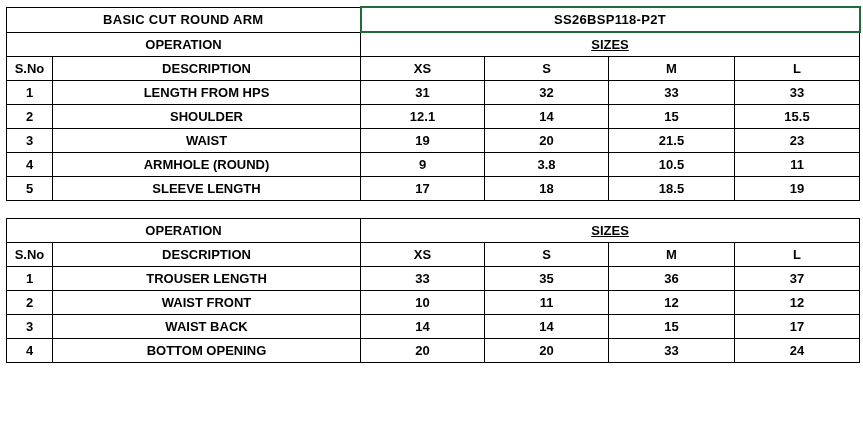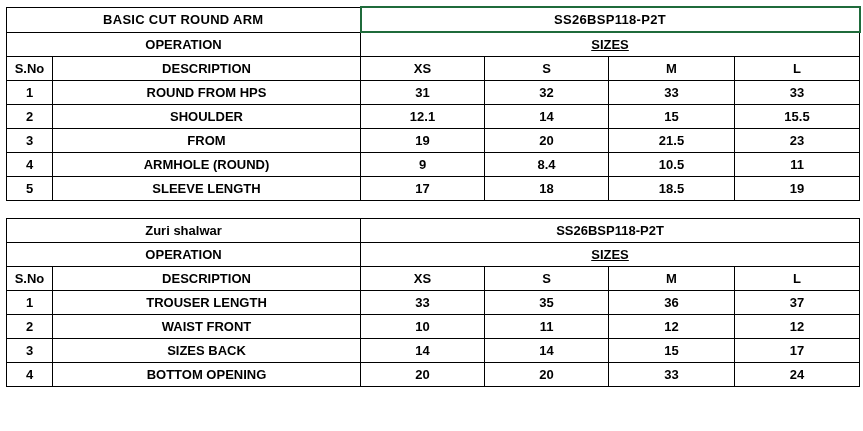--- a/index.html
+++ b/index.html
@@ -117,47 +117,47 @@
         <td class="sno-cell">S.No</td>
         <td class="desc-cell">DESCRIPTION</td>
         <td class="lt-blue">XS</td>
         <td class="lt-blue">S</td>
         <td class="lt-blue">M</td>
         <td class="lt-blue">L</td>
       </tr>
 
       <tr>
         <td class="sno-cell">1</td>
-        <td class="desc-cell">ROUND FROM HPS</td>
+        <td class="desc-cell">LENGTH FROM HPS</td>
         <td class="val-cell">31</td>
         <td class="val-cell">32</td>
         <td class="val-cell">33</td>
         <td class="val-cell">33</td>
       </tr>
       <tr>
         <td class="sno-cell">2</td>
         <td class="desc-cell">SHOULDER</td>
         <td class="val-cell">12.1</td>
         <td class="val-cell">14</td>
         <td class="val-cell">15</td>
         <td class="val-cell">15.5</td>
       </tr>
       <tr>
         <td class="sno-cell">3</td>
-        <td class="desc-cell">FROM</td>
+        <td class="desc-cell">WAIST</td>
         <td class="val-cell">19</td>
         <td class="val-cell">20</td>
         <td class="val-cell">21.5</td>
         <td class="val-cell">23</td>
       </tr>
       <tr>
         <td class="sno-cell">4</td>
         <td class="desc-cell">ARMHOLE (ROUND)</td>
         <td class="val-cell">9</td>
-        <td class="val-cell">8.4</td>
+        <td class="val-cell">3.8</td>
         <td class="val-cell">10.5</td>
         <td class="val-cell">11</td>
       </tr>
       <tr>
         <td class="sno-cell">5</td>
         <td class="desc-cell">SLEEVE LENGTH</td>
         <td class="val-cell">17</td>
         <td class="val-cell">18</td>
         <td class="val-cell">18.5</td>
         <td class="val-cell">19</td>
@@ -171,24 +171,20 @@
     <colgroup>
       <col class="c-sno">
         <col class="c-desc">
         <col class="c-size">
         <col class="c-size2">
         <col class="c-size3">
         <col class="c-size4">
     </colgroup>
     <tbody>
       <tr>
-        <td class="blue-head" colspan="2">Zuri shalwar</td>
-        <td class="style-code-cell" colspan="4">SS26BSP118-P2T</td>
-      </tr>
-      <tr>
         <td class="blue-head operation-cell" colspan="2">OPERATION</td>
         <td class="sizes-cell" colspan="4">SIZES</td>
       </tr>
       <tr>
         <td class="sno-cell">S.No</td>
         <td class="desc-cell">DESCRIPTION</td>
         <td class="lt-blue">XS</td>
         <td class="lt-blue">S</td>
         <td class="lt-blue">M</td>
         <td class="lt-blue">L</td>
@@ -205,21 +201,21 @@
       <tr>
         <td class="sno-cell">2</td>
         <td class="desc-cell">WAIST FRONT</td>
         <td class="val-cell">10</td>
         <td class="val-cell">11</td>
         <td class="val-cell">12</td>
         <td class="val-cell">12</td>
       </tr>
       <tr>
         <td class="sno-cell">3</td>
-        <td class="desc-cell">SIZES BACK</td>
+        <td class="desc-cell">WAIST BACK</td>
         <td class="val-cell">14</td>
         <td class="val-cell">14</td>
         <td class="val-cell">15</td>
         <td class="val-cell">17</td>
       </tr>
       <tr>
         <td class="sno-cell">4</td>
         <td class="desc-cell">BOTTOM OPENING</td>
         <td class="val-cell">20</td>
         <td class="val-cell">20</td>

